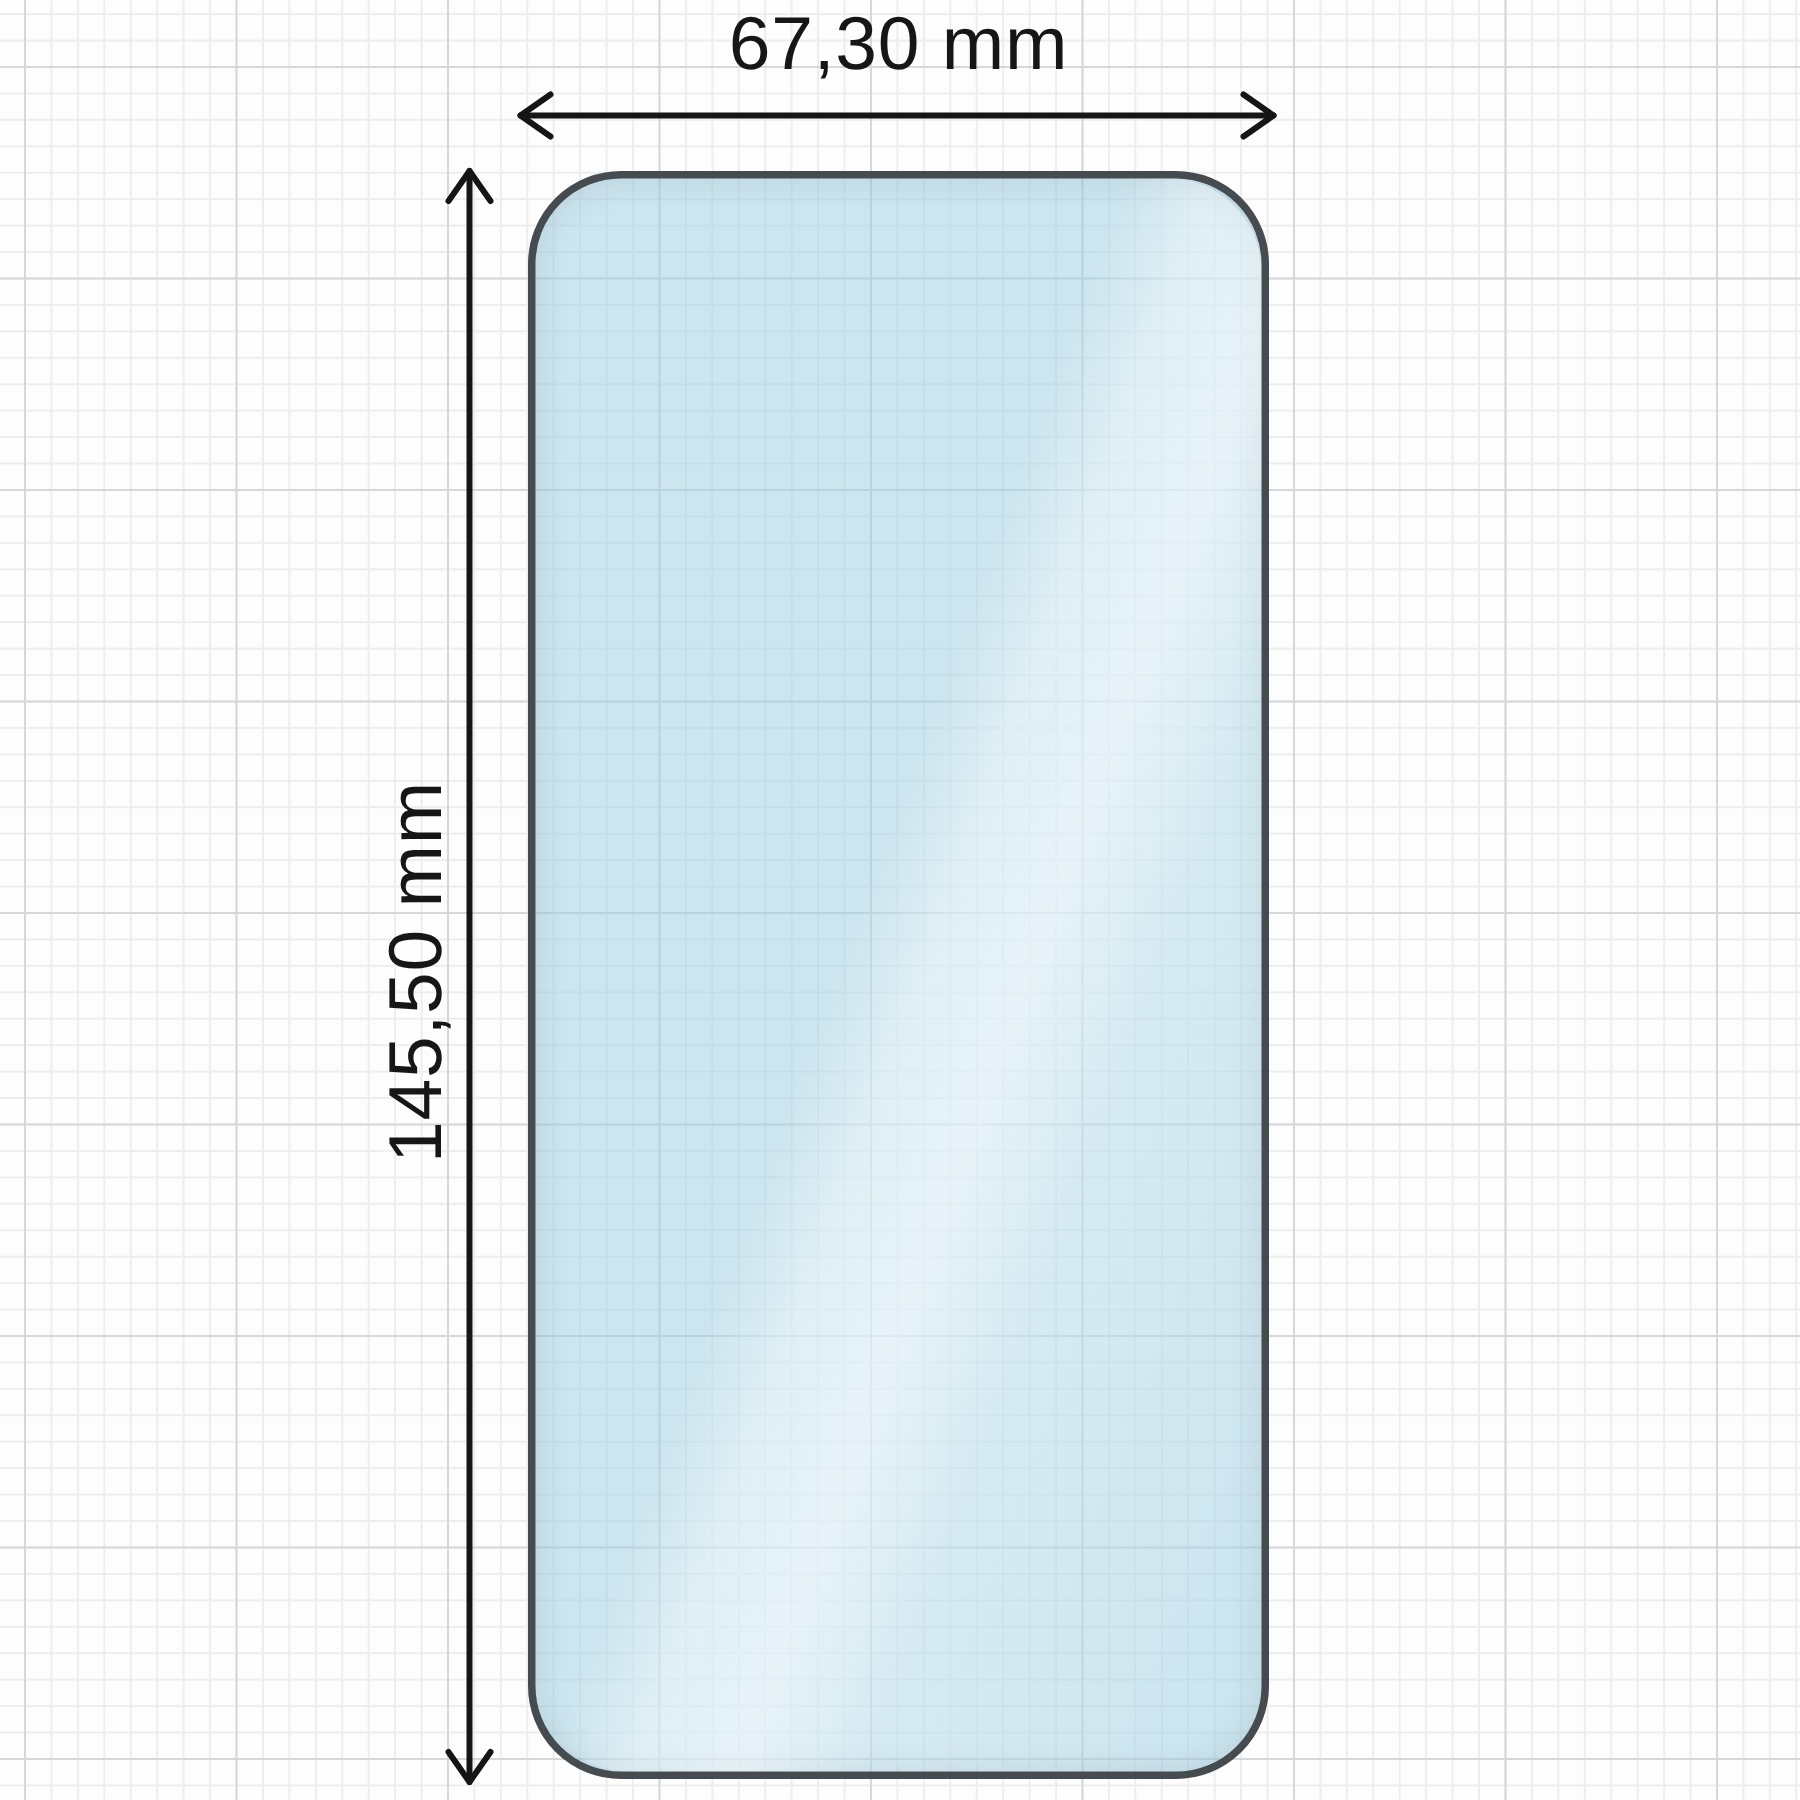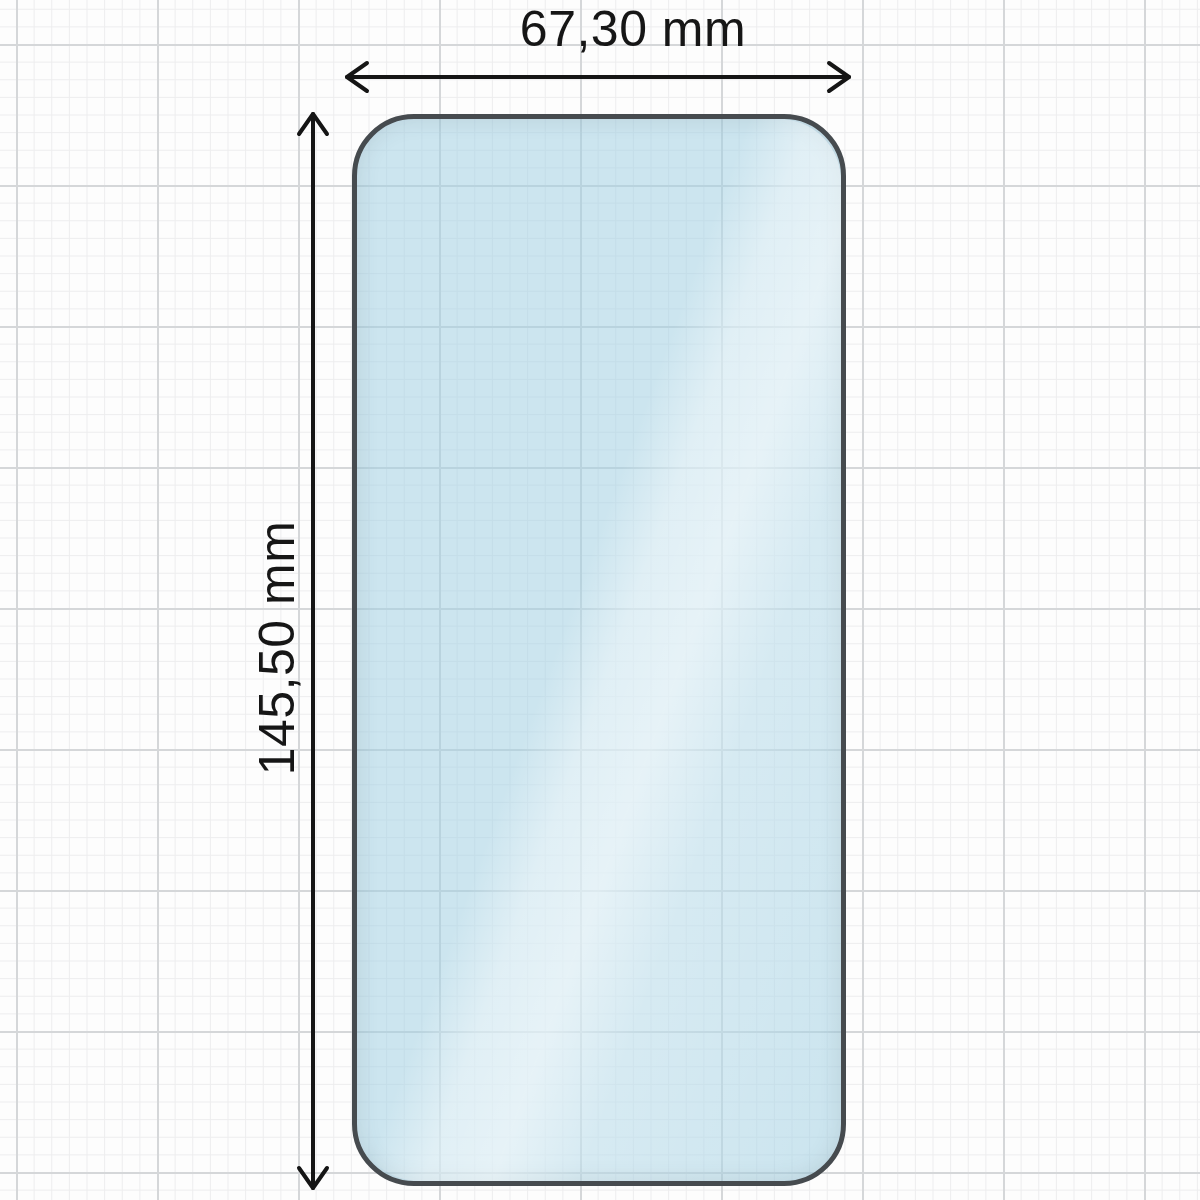--- a/index.html
+++ b/index.html
@@ -85,21 +85,21 @@
   
   .dim-label {
     position: absolute;
     color: #161616;
     font-size: 50px;
     font-weight: 500;
     letter-spacing: 0.5px;
     white-space: nowrap;
   }
   .dim-label.top {
-    left: 633px;
+    left: 599px;
     top: 0px;
     transform: translateX(-50%);
   }
   .dim-label.left {
     left: 277px;
     top: 648px;
     transform: translate(-50%, -50%) rotate(-90deg);
   }
 </style>
 </head>

